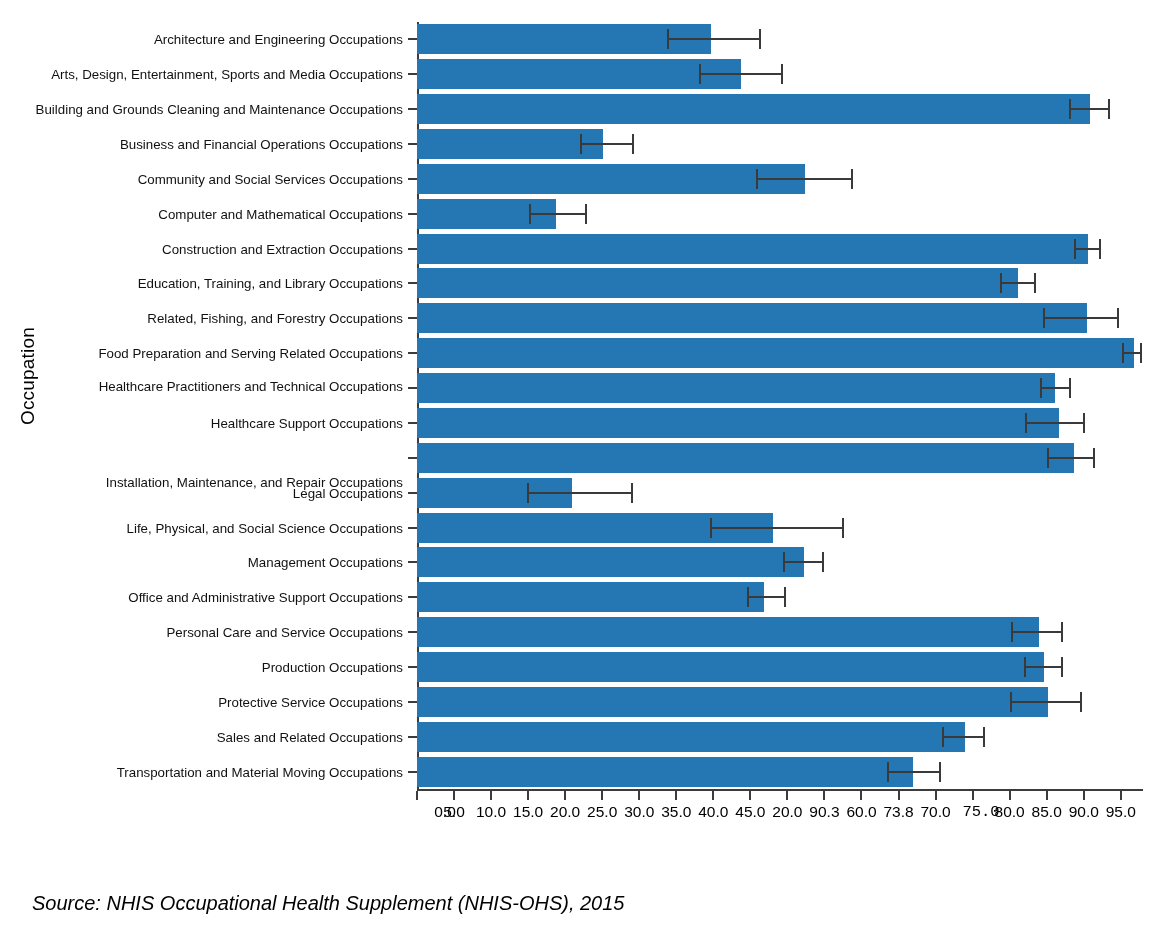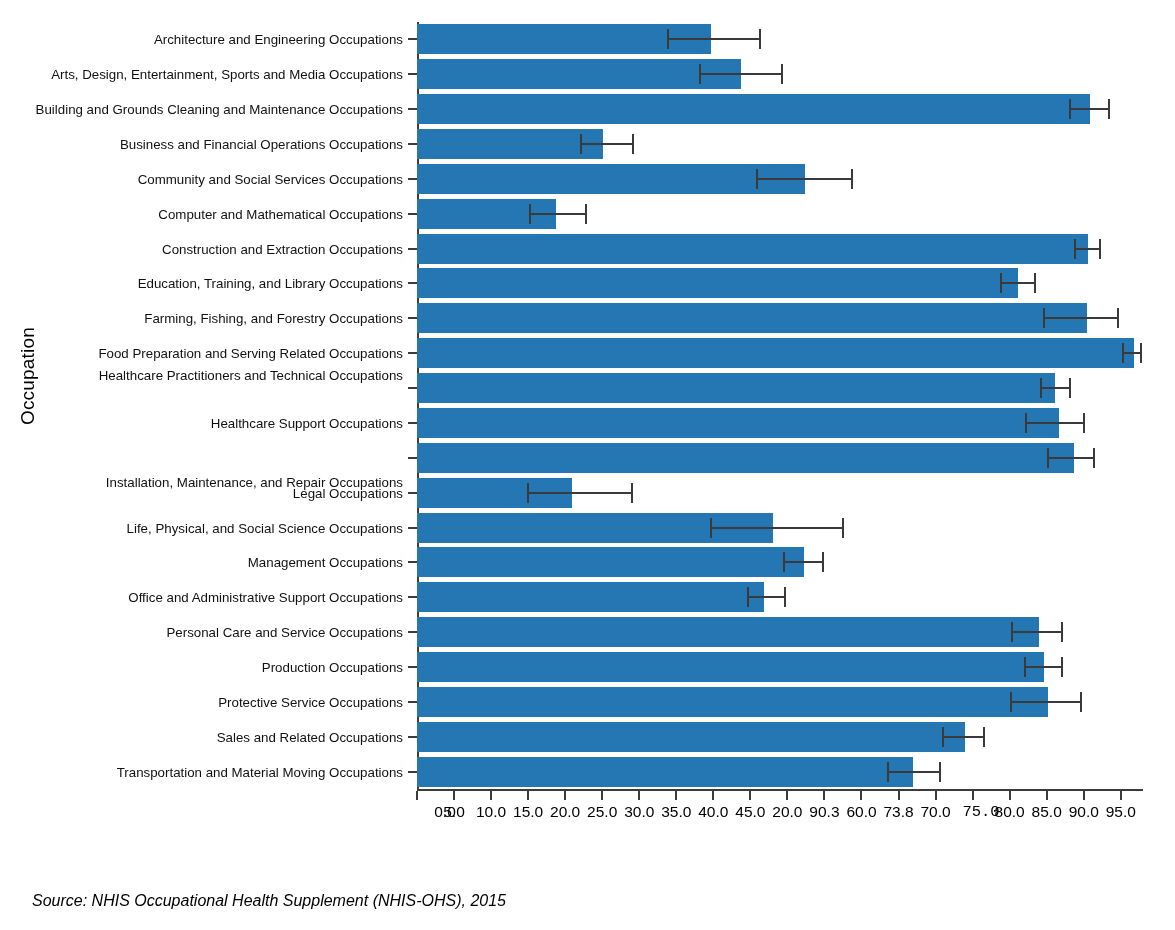--- a/index.html
+++ b/index.html
@@ -137,21 +137,21 @@
     top: 826px;
     width: 726px;
     text-align: center;
     font-size: 19.5px;
   }
 
   #source {
     position: absolute;
     left: 32px;
     top: 892px;
-    font-size: 16px;
+    font-size: 20px;
     font-style: italic;
     white-space: nowrap;
   }
 </style>
 </head>
 <body>
 
 <div id="figure">
 
   <div id="ylabel">Occupation</div>
@@ -385,23 +385,23 @@
 
   <div class="ylabels" id="ylabels" style="left:417px;">
       <div class="ytick-label" style="top: 17.4318px;">Architecture and Engineering Occupations</div>
       <div class="ytick-label" style="top: 52.2955px;">Arts, Design, Entertainment, Sports and Media Occupations</div>
       <div class="ytick-label" style="top: 87.1591px;">Building and Grounds Cleaning and Maintenance Occupations</div>
       <div class="ytick-label" style="top: 122.023px;">Business and Financial Operations Occupations</div>
       <div class="ytick-label" style="top: 156.886px;">Community and Social Services Occupations</div>
       <div class="ytick-label" style="top: 191.75px;">Computer and Mathematical Occupations</div>
       <div class="ytick-label" style="top: 226.614px;">Construction and Extraction Occupations</div>
       <div class="ytick-label" style="top: 261.477px;">Education, Training, and Library Occupations</div>
-      <div class="ytick-label" style="top: 296.341px;">Farming, Fishing, and Forestry Occupations</div>
+      <div class="ytick-label" style="top: 296.341px;">Related, Fishing, and Forestry Occupations</div>
       <div class="ytick-label" style="top: 331.205px;">Food Preparation and Serving Related Occupations</div>
-      <div class="ytick-label" style="top: 353px; text-align: center;">Healthcare Practitioners and Technical Occupations</div>
+      <div class="ytick-label" style="top: 364px; text-align: center;">Healthcare Practitioners and Technical Occupations</div>
       <div class="ytick-label" style="top: 400.932px;">Healthcare Support Occupations</div>
       <div class="ytick-label" style="top: 460px;">Installation, Maintenance, and Repair Occupations</div>
       <div class="ytick-label" style="top: 470.659px; padding-left: 36px;">Legal Occupations</div>
       <div class="ytick-label" style="top: 505.523px;">Life, Physical, and Social Science Occupations</div>
       <div class="ytick-label" style="top: 540.386px;">Management Occupations</div>
       <div class="ytick-label" style="top: 575.25px;">Office and Administrative Support Occupations</div>
       <div class="ytick-label" style="top: 610.114px;">Personal Care and Service Occupations</div>
       <div class="ytick-label" style="top: 644.977px;">Production Occupations</div>
       <div class="ytick-label" style="top: 679.841px;">Protective Service Occupations</div>
       <div class="ytick-label" style="top: 714.705px;">Sales and Related Occupations</div>

